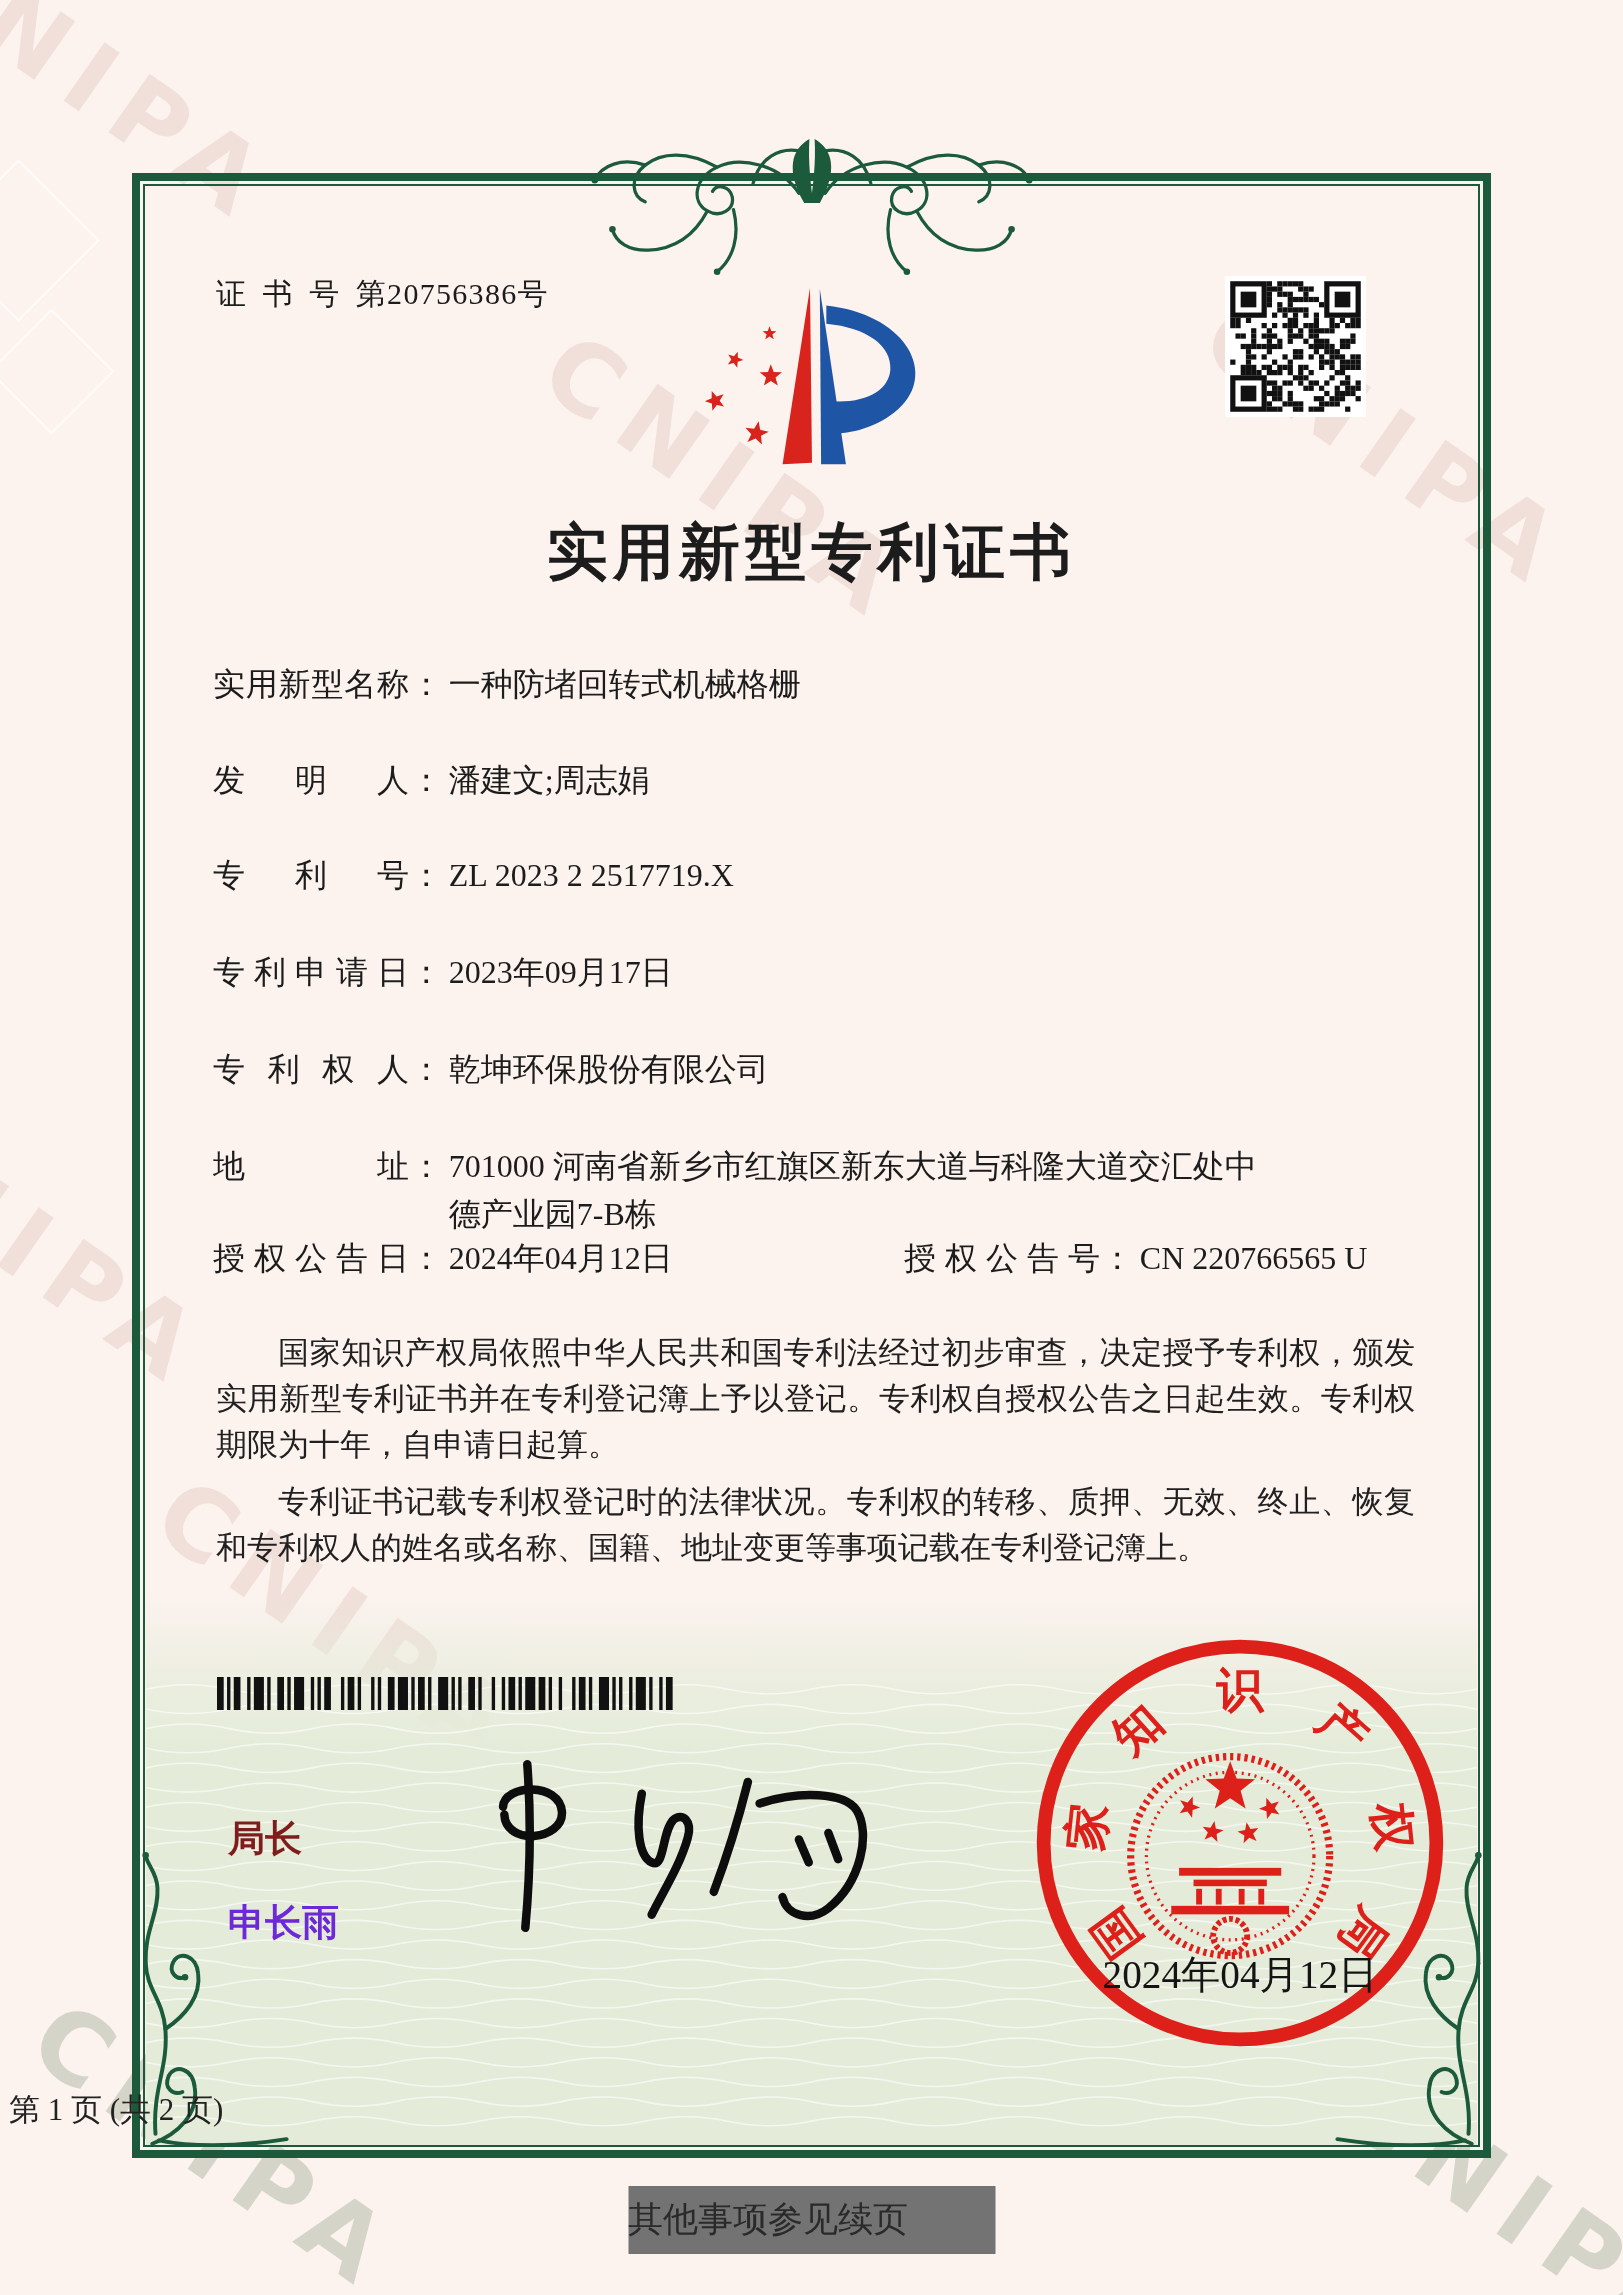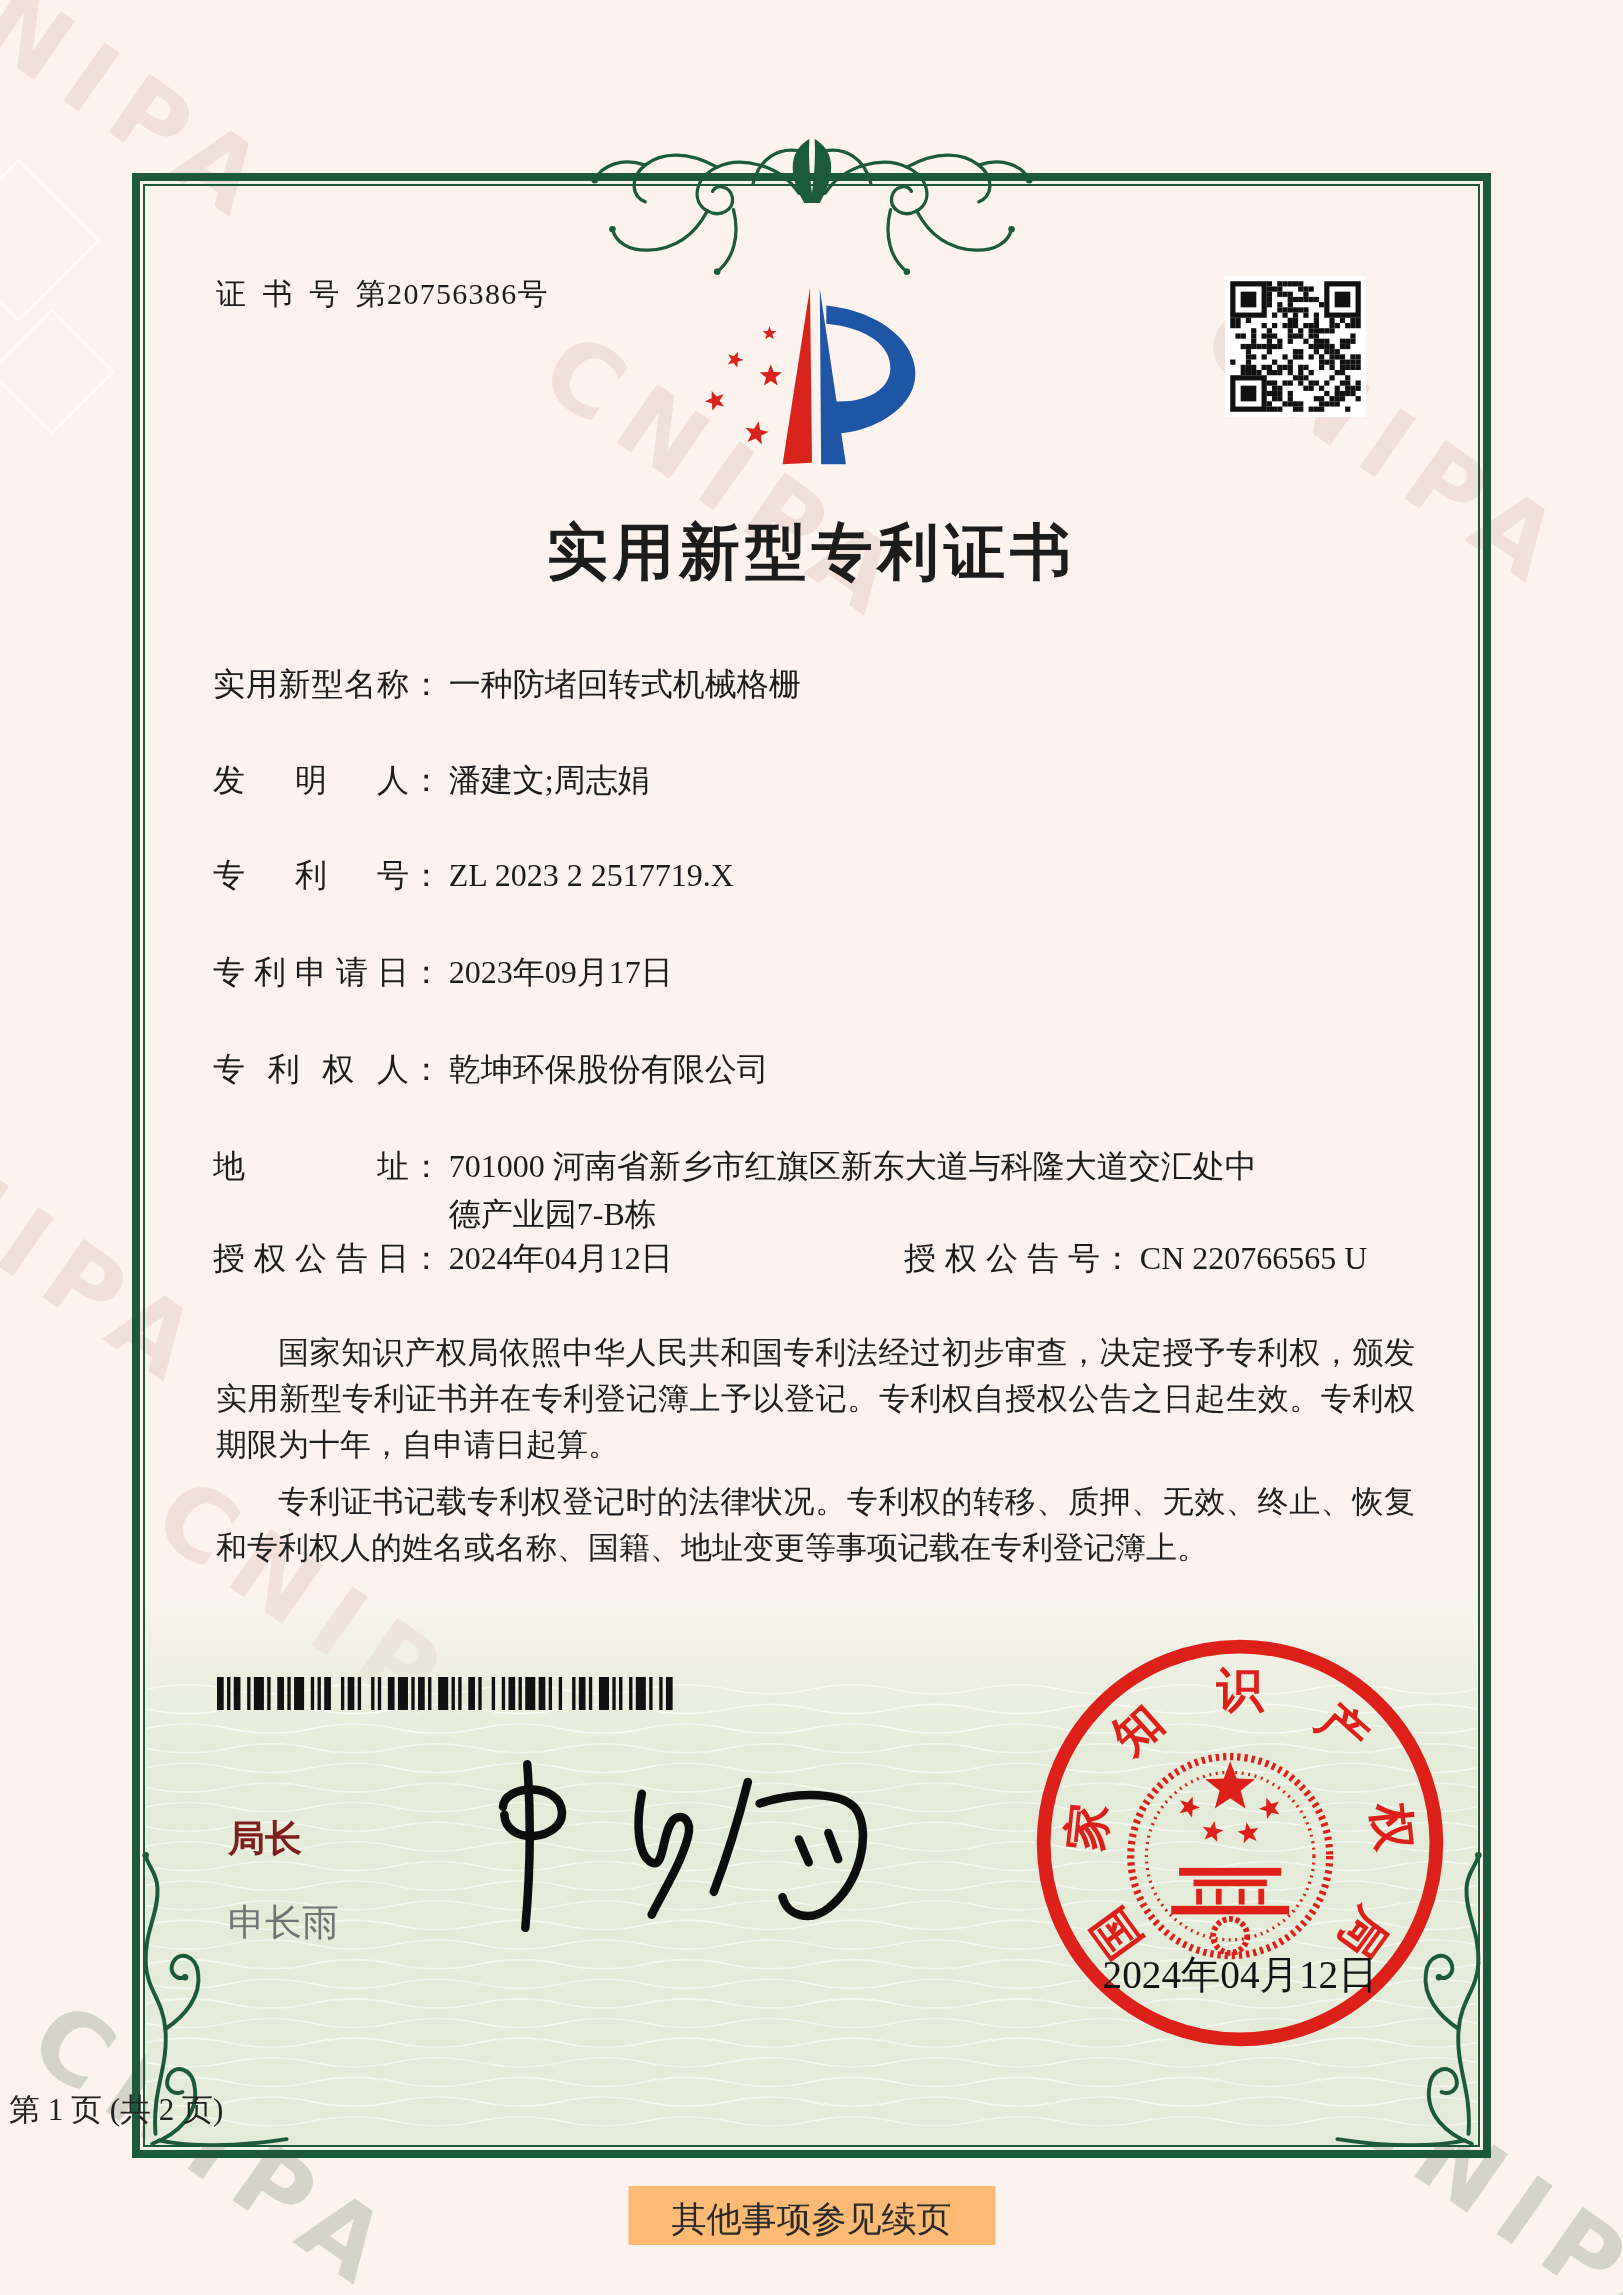--- a/index.html
+++ b/index.html
@@ -34,24 +34,24 @@
   .fcolon{flex:0 0 auto;margin:0 6.5px 0 1.3px;}
   .fvalue{flex:0 0 auto;}
   .fvalue.wrap{width:812px;}
   .pair1{flex:0 0 691px;display:flex;}
   .pair2{display:flex;}
   .pair2 .flabel{flex:0 0 196px;}
   #paras{position:absolute;left:216px;top:1330px;width:1199px;font-size:31px;
       line-height:46px;text-align:justify;color:#202020;z-index:3;}
   #paras p{margin:0 0 10.5px 0;text-indent:2em;}
   #sig-role{position:absolute;left:228px;top:1814px;font-size:37px;font-weight:700;color:#7f1d1d;z-index:4;}
-  #sig-name{position:absolute;left:228px;top:1898px;font-size:37px;font-weight:400;color:#737373;z-index:4;}
+  #sig-name{position:absolute;left:228px;top:1898px;font-size:37px;font-weight:700;color:#6d28d9;z-index:4;}
   #footer-page{position:absolute;left:9px;top:2089px;width:100%;font-size:31px;color:#222;z-index:4;}
   #cont-band{position:absolute;left:50%;top:2186px;transform:translateX(-50%);
-      width:367px;height:59px;line-height:68px;background:#fdba74;text-align:center;
+      width:367px;height:68px;line-height:68px;background:#737373;
       font-size:35px;color:#2a2a2a;z-index:3;}
   svg{display:block;}
 </style>
 </head>
 <body>
 
 <div id="page">
 
   <div id="wm-layer">
       <div class="wm pink" style="left: 92px; top: 79px;">CNIPA</div>

